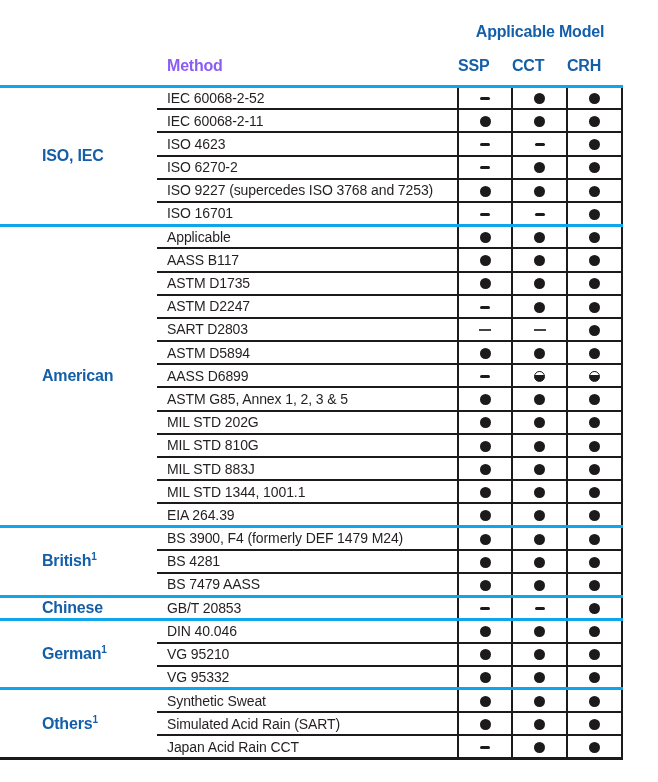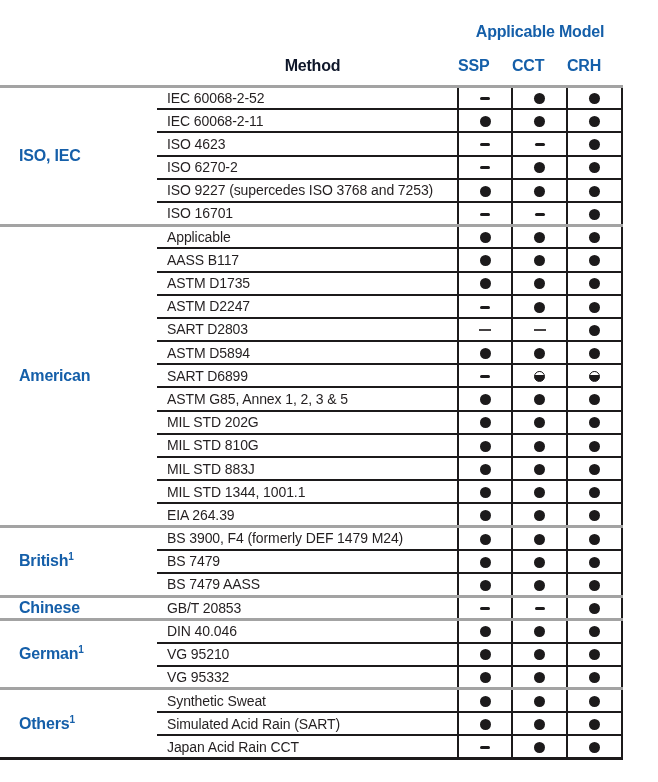--- a/index.html
+++ b/index.html
@@ -34,44 +34,44 @@
   .applicable-model {
     text-align: center;
     vertical-align: bottom;
     padding-bottom: 7px;
     color: #155fa9;
     font-weight: bold;
     font-size: 16px;
     letter-spacing: -0.2px;
   }
   .method-head {
-    text-align: center;
+    text-align: left;
     vertical-align: middle;
     padding-left: 10px;
-    color: #0f172a;
+    color: #8b5cf6;
     font-weight: bold;
     font-size: 16px;
     letter-spacing: -0.2px;
   }
   .model-col-head {
     text-align: left;
     vertical-align: middle;
     color: #155fa9;
     font-weight: bold;
     font-size: 16px;
     letter-spacing: -0.2px;
   }
 
   tbody tr { height: 23.2px; }
   tbody td { vertical-align: middle; }
-  tbody tr.group-start td { border-top: 3px solid #a3a3a3; }
+  tbody tr.group-start td { border-top: 3px solid #0ea5e9; }
   tbody tr.row-inner td { border-top: 2px solid #1c1a1b; }
 
   td.group-cell {
-    padding-left: 19px;
+    padding-left: 42px;
     color: #155fa9;
     font-weight: bold;
     font-size: 16px;
     letter-spacing: -0.2px;
     vertical-align: middle;
     text-align: left;
   }
   td.group-cell sup {
     font-size: 10px;
     vertical-align: super;
@@ -210,21 +210,21 @@
           <td class="mark-cell"><span class="sym sym-endash"></span></td>
           <td class="mark-cell last"><span class="sym sym-dot"></span></td>
         </tr>
         <tr class="row-inner">
           <td class="method-cell">ASTM D5894</td>
           <td class="mark-cell"><span class="sym sym-dot"></span></td>
           <td class="mark-cell"><span class="sym sym-dot"></span></td>
           <td class="mark-cell last"><span class="sym sym-dot"></span></td>
         </tr>
         <tr class="row-inner">
-          <td class="method-cell">SART D6899</td>
+          <td class="method-cell">AASS D6899</td>
           <td class="mark-cell"><span class="sym sym-dash"></span></td>
           <td class="mark-cell"><span class="sym sym-half"></span></td>
           <td class="mark-cell last"><span class="sym sym-half"></span></td>
         </tr>
         <tr class="row-inner">
           <td class="method-cell">ASTM G85, Annex 1, 2, 3 &amp; 5</td>
           <td class="mark-cell"><span class="sym sym-dot"></span></td>
           <td class="mark-cell"><span class="sym sym-dot"></span></td>
           <td class="mark-cell last"><span class="sym sym-dot"></span></td>
         </tr>
@@ -259,21 +259,21 @@
           <td class="mark-cell last"><span class="sym sym-dot"></span></td>
         </tr>
         <tr class="group-start">
           <td class="group-cell" rowspan="3">British<sup>1</sup></td>
           <td class="method-cell">BS 3900, F4 (formerly DEF 1479 M24)</td>
           <td class="mark-cell"><span class="sym sym-dot"></span></td>
           <td class="mark-cell"><span class="sym sym-dot"></span></td>
           <td class="mark-cell last"><span class="sym sym-dot"></span></td>
         </tr>
         <tr class="row-inner">
-          <td class="method-cell">BS 7479</td>
+          <td class="method-cell">BS 4281</td>
           <td class="mark-cell"><span class="sym sym-dot"></span></td>
           <td class="mark-cell"><span class="sym sym-dot"></span></td>
           <td class="mark-cell last"><span class="sym sym-dot"></span></td>
         </tr>
         <tr class="row-inner">
           <td class="method-cell">BS 7479 AASS</td>
           <td class="mark-cell"><span class="sym sym-dot"></span></td>
           <td class="mark-cell"><span class="sym sym-dot"></span></td>
           <td class="mark-cell last"><span class="sym sym-dot"></span></td>
         </tr>

